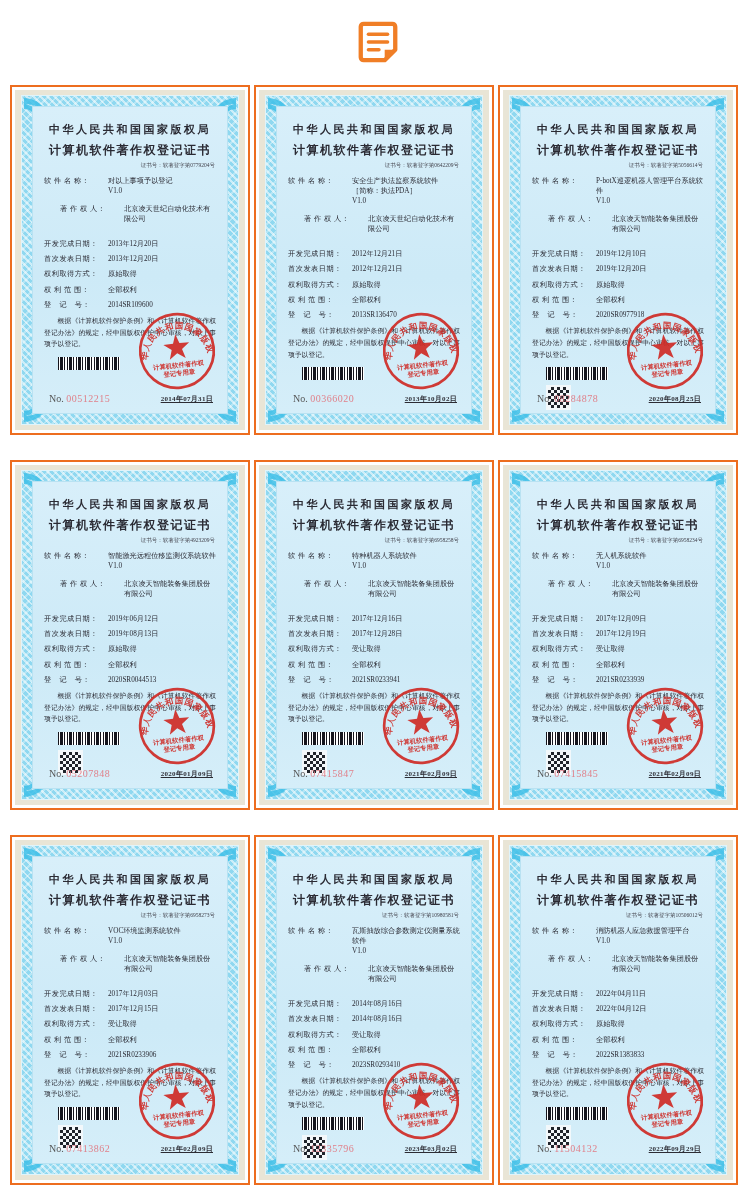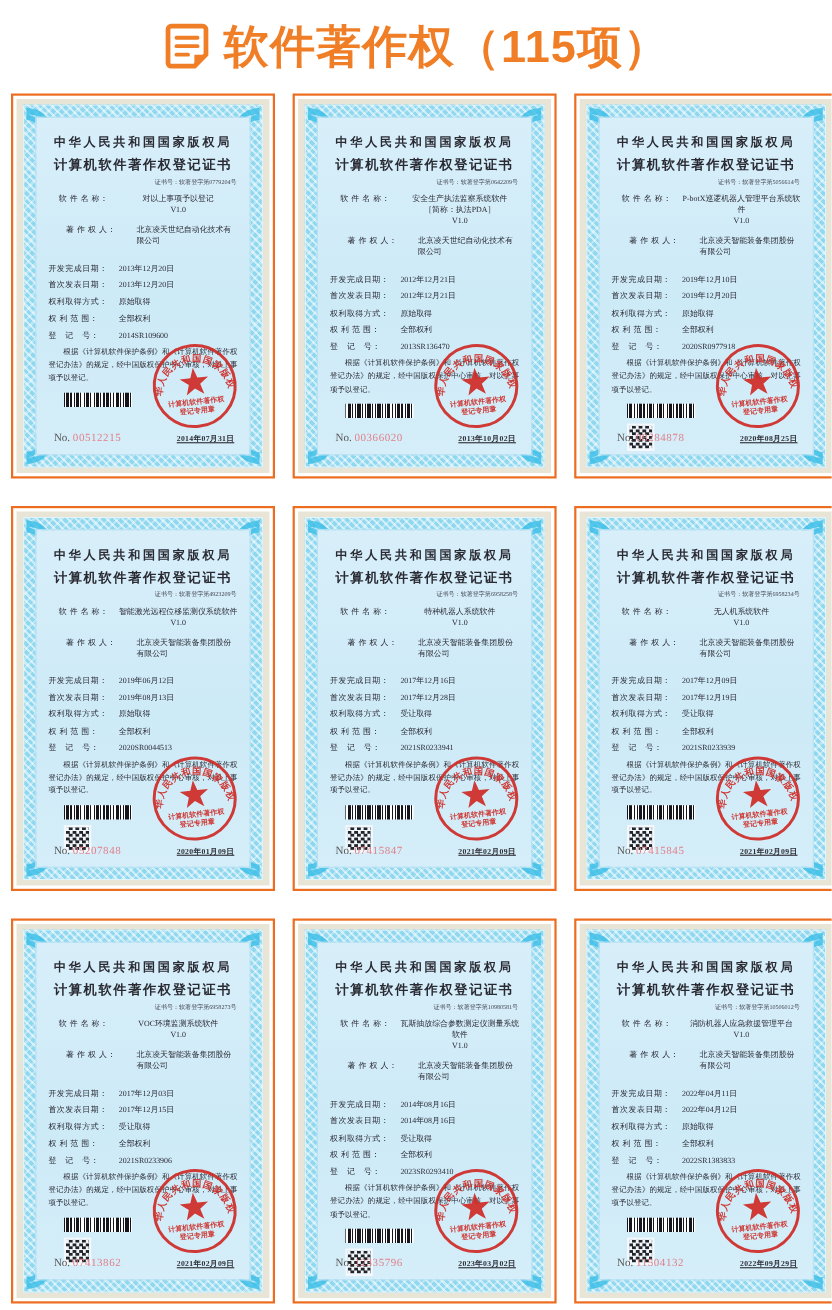--- a/index.html
+++ b/index.html
@@ -3,21 +3,21 @@
 <meta charset="utf-8">
 <style>
   * { box-sizing: border-box; margin: 0; padding: 0; }
   html,body { width: 756px; background: #ffffff; font-family: "Liberation Sans", sans-serif; }
 
   
   .page-header { height: 82px; display: flex; align-items: center; justify-content: center; gap: 10px; padding-top: 2px; }
   .page-title { font-size: 41px; font-weight: bold; color: #f07e26; letter-spacing: 1px; }
 
   
-  .cert-grid { display: grid; grid-template-columns: repeat(3, 240px); grid-auto-rows: 350px; gap: 25px 16px; padding: 3px 10px 6px; }
+  .cert-grid { display: grid; grid-template-columns: repeat(3, 240px); grid-auto-rows: 350px; gap: 25px 4px; padding: 3px 10px 6px; }
 
   
   .card { border: 2px solid #ed6d1f; background: #fff; padding: 3px; }
   .paper { background: #e9e5d6; height: 100%; padding: 5px 6px; }
   .lace { position: relative; height: 100%; background-color: #8fd8f0;
           background-image: repeating-linear-gradient(45deg, rgba(255,255,255,.55) 0 2px, rgba(255,255,255,0) 2px 5px),
                             repeating-linear-gradient(-45deg, rgba(255,255,255,.35) 0 2px, rgba(255,255,255,0) 2px 6px);
           padding: 11px; box-shadow: inset 0 0 0 1px #dff4fb; }
   .corner { position: absolute; width: 30px; height: 30px; color: #3fbfe8; }
   .corner svg { width: 100%; height: 100%; display: block; }
@@ -30,21 +30,21 @@
            background: linear-gradient(180deg, #d8effa 0%, #cdeaf7 55%, #d5eef9 100%);
            padding: 10px 11px 6px; font-family: "Liberation Serif", serif; color: #2a2a33; }
 
   .authority { text-align: center; font-size: 11px; font-weight: bold; letter-spacing: 2.5px; margin-top: 5px; }
   .cert-title { text-align: center; font-size: 12px; font-weight: bold; letter-spacing: 1.5px; margin-top: 5px; }
   .certno { text-align: right; font-size: 5.5px; color: #44444e; margin: 3px 1px 7px; }
 
   .field { display: flex; font-size: 7.2px; line-height: 1.4; margin-bottom: 5px; }
   .field .lab { width: 64px; flex: none; letter-spacing: .5px; }
   .field .val { flex: 1; white-space: pre-line; }
-  .field.name-row { margin-bottom: 8px; text-align: center; }
+  .field.name-row { margin-bottom: 8px; }
   .field.holder-row { margin-bottom: 15px; margin-left: 16px; }
 
   .statement { font-size: 6.8px; line-height: 1.75; text-align: justify; text-indent: 2em; margin-top: 5px; }
 
   .codes { margin: 7px 0 0 14px; }
   .barcode { width: 62px; height: 13px;
              background: repeating-linear-gradient(90deg,#15151d 0 1px, #fff 1px 2px, #15151d 2px 5px, #fff 5px 6px, #15151d 6px 7px, #fff 7px 9px); }
   .qr { width: 25px; height: 25px; margin-top: 5px; border: 2px solid #f2f8fb;
         background-image: repeating-conic-gradient(#20242b 0% 25%, #f4f7f9 0% 50%); background-size: 6px 6px; }
   .serial { position: absolute; left: 16px; bottom: 9px; font-size: 10px; color: #555; }
@@ -60,21 +60,20 @@
 <div class="page-header">
   <span style="display:inline-flex;">
     <svg width="46" height="46" viewBox="0 0 48 48">
       <path d="M9 5 h30 a3 3 0 0 1 3 3 v24 l-11 11 H9 a3 3 0 0 1 -3 -3 V8 a3 3 0 0 1 3 -3 z" fill="none" stroke="#f07e26" stroke-width="4.5" stroke-linejoin="round"></path>
       <path d="M42 32 L31 32 L31 43 Z" fill="#f07e26"></path>
       <line x1="14" y1="16" x2="34" y2="16" stroke="#f07e26" stroke-width="3.6" stroke-linecap="round"></line>
       <line x1="14" y1="24" x2="34" y2="24" stroke="#f07e26" stroke-width="3.6" stroke-linecap="round"></line>
       <line x1="14" y1="32" x2="25" y2="32" stroke="#f07e26" stroke-width="3.6" stroke-linecap="round"></line>
     </svg>
   </span>
-  <span class="page-title">软件著作权（115项）</span>
 </div>
 
 <div class="cert-grid">
   <div class="card">
     <div class="paper">
       <div class="lace">
         <div class="corner tl">
           <svg viewBox="0 0 30 30">
               <path d="M1 1 C 14 2 22 8 24 20 C 20 12 12 7 3 7 C 10 9 15 14 16 22 C 12 15 6 12 1 12 Z" fill="currentColor" opacity=".85"></path>
             </svg>

